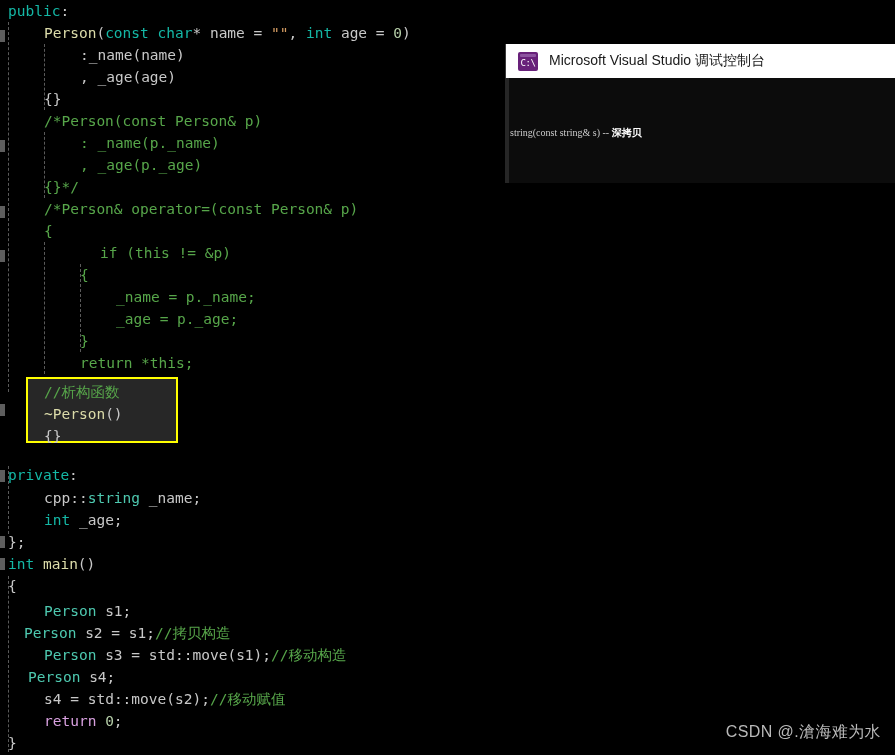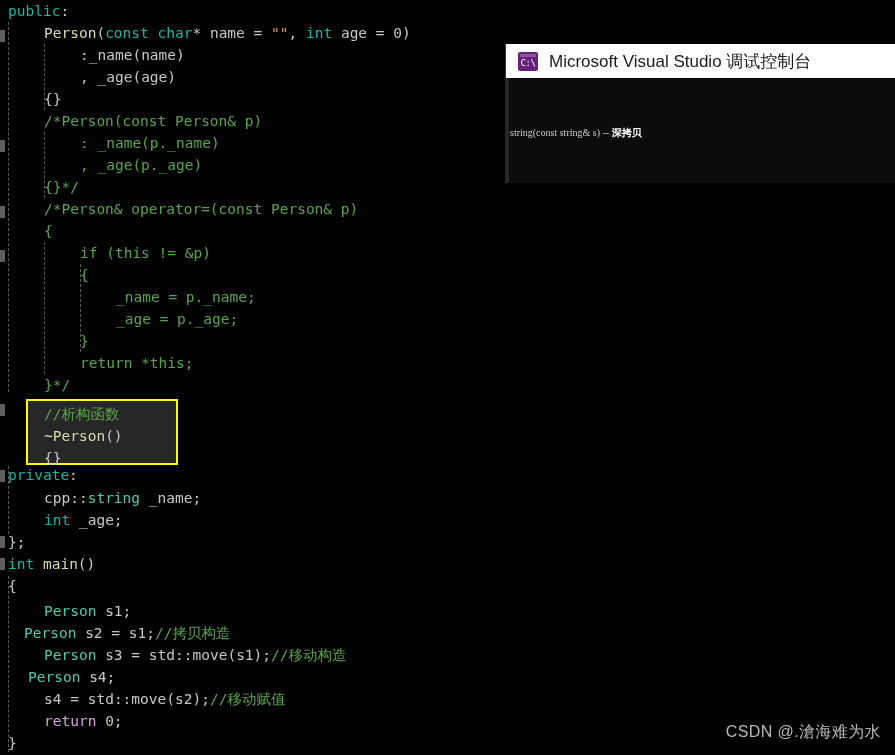--- a/index.html
+++ b/index.html
@@ -62,21 +62,21 @@
   .plain     { color: #c8c8c8; }  
   .cmt       { color: #57a64a; }  
   .str       { color: #d69d63; }  
   .num       { color: #b5cea8; }  
   .ctrl      { color: #d8a0df; }  
 
   
   #destructor-highlight {
     position: absolute;
     left: 26px;
-    top: 399px;
+    top: 377px;
     width: 152px;
     height: 66px;
     border: 2px solid #ffff00;
     background: #272727;
     box-sizing: border-box;
     z-index: 1;
   }
   #destructor-highlight .code-line { padding-left: 0; }
 
   
@@ -121,21 +121,21 @@
   #console-icon .glyph {
     font-family: "DejaVu Sans Mono", "Liberation Mono", monospace;
     font-size: 9px;
     color: #ffffff;
     line-height: 1;
     margin-top: 4px;
     letter-spacing: -.5px;
   }
   #console-title-text {
     font-family: "Liberation Sans", "DejaVu Sans", sans-serif;
-    font-size: 17px;
+    font-size: 14px;
     color: #1a1a1a;
     white-space: nowrap;
   }
   #console-body {
     padding: 5px 12px 0 4px;
     font-family: Liberation Serif, serif;
     font-size: 10px;
     line-height: 20px;
     color: #cccccc;
     white-space: pre;
@@ -216,21 +216,21 @@
   
   <div class="code-line cmt" style="top:176px;padding-left:44px;">{}*/</div>
 
   
   <div class="code-line cmt" style="top:198px;padding-left:44px;">/*Person&amp; operator=(const Person&amp; p)</div>
 
   
   <div class="code-line cmt" style="top:220px;padding-left:44px;">{</div>
 
   
-  <div class="code-line cmt" style="top:242px;padding-left:80px;text-align:center;">if (this != &amp;p)</div>
+  <div class="code-line cmt" style="top:242px;padding-left:100px;text-align:center;">if (this != &amp;p)</div>
 
   
   <div class="code-line cmt" style="top:264px;padding-left:80px;">{</div>
 
   
   <div class="code-line cmt" style="top:286px;padding-left:116px;">_name = p._name;</div>
 
   
   <div class="code-line cmt" style="top:308px;padding-left:116px;">_age = p._age;</div>
 

